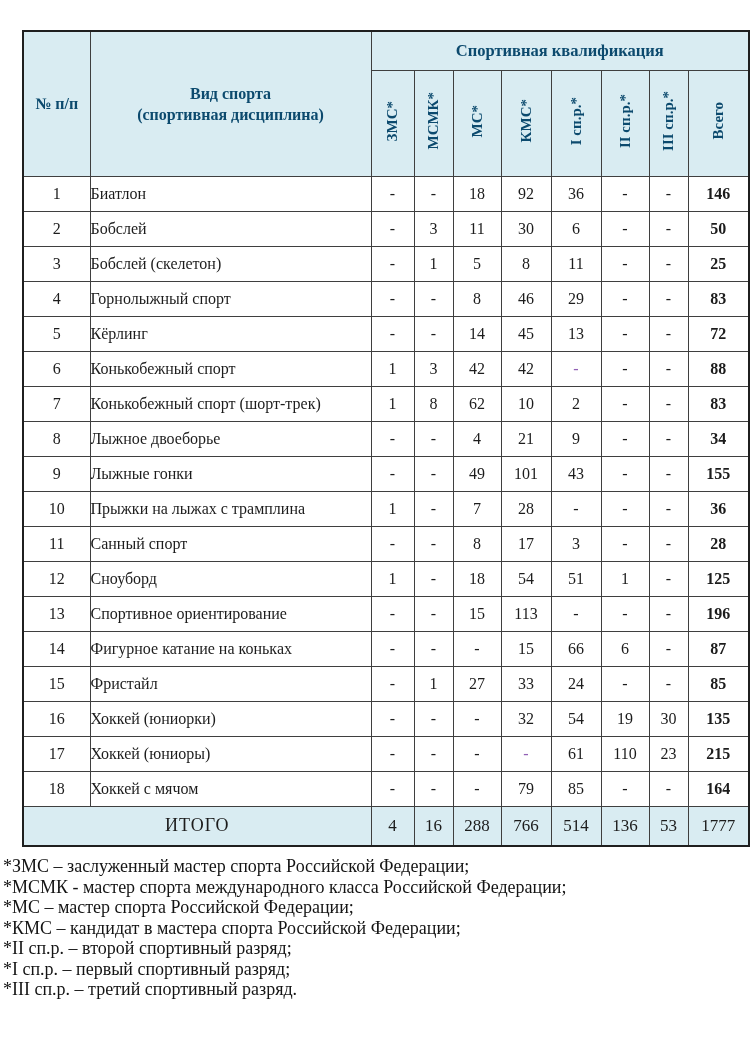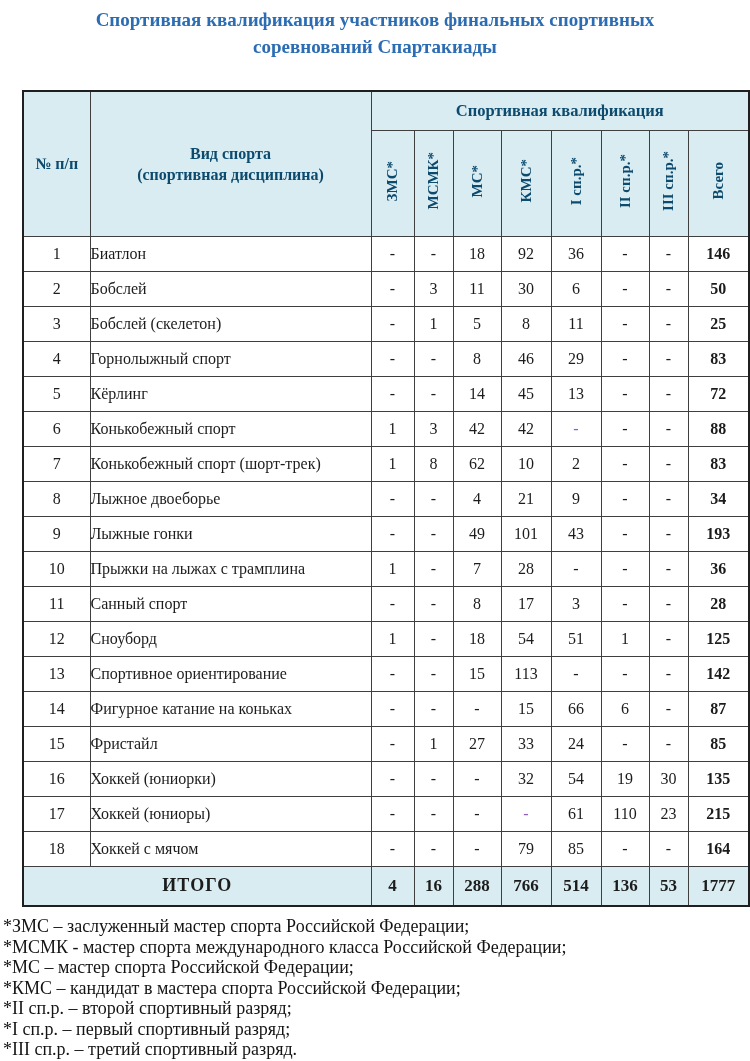--- a/index.html
+++ b/index.html
@@ -64,39 +64,37 @@
   tbody td { height: 35px; font-size: 16px; background: #ffffff; }
   tbody td.sport {
     text-align: left;
   }
   tbody td.total-val { font-weight: bold; margin-top: 39px; }
   td .purple { color: #9261b5; }
 
   tfoot td {
     background: #d9ecf2;
     height: 40px;
-    font-weight: bold;
+    font-weight: normal;
   }
   .total-label { font-size: 18px; letter-spacing: 1px; }
   .t-val { font-size: 17px; }
 
   .footnotes {
     margin: 9px 0 0 3px;
     font-size: 18px;
     line-height: 20.5px;
     color: #141414;
   }
 </style>
 </head>
 <body>
 
 <div class="page">
 
-  <div class="title">Спортивная квалификация участников финальных спортивных
-соревнований Спартакиады</div>
 
   <table class="qual">
     <colgroup>
       <col style="width:67px">
         <col style="width:281px">
       <col style="width:43px">
         <col style="width:39px">
         <col style="width:48px">
       <col style="width:50px">
         <col style="width:50px">
@@ -222,21 +220,21 @@
         <tr>
           <td>9</td>
           <td class="sport">Лыжные гонки</td>
           <td>-</td>
           <td>-</td>
           <td>49</td>
           <td>101</td>
           <td>43</td>
           <td>-</td>
           <td>-</td>
-          <td class="total-val">193</td>
+          <td class="total-val">155</td>
         </tr>
         <tr>
           <td>10</td>
           <td class="sport">Прыжки на лыжах с трамплина</td>
           <td>1</td>
           <td>-</td>
           <td>7</td>
           <td>28</td>
           <td>-</td>
           <td>-</td>
@@ -270,21 +268,21 @@
         <tr>
           <td>13</td>
           <td class="sport">Спортивное ориентирование</td>
           <td>-</td>
           <td>-</td>
           <td>15</td>
           <td>113</td>
           <td>-</td>
           <td>-</td>
           <td>-</td>
-          <td class="total-val">142</td>
+          <td class="total-val">196</td>
         </tr>
         <tr>
           <td>14</td>
           <td class="sport">Фигурное катание на коньках</td>
           <td>-</td>
           <td>-</td>
           <td>-</td>
           <td>15</td>
           <td>66</td>
           <td>6</td>

